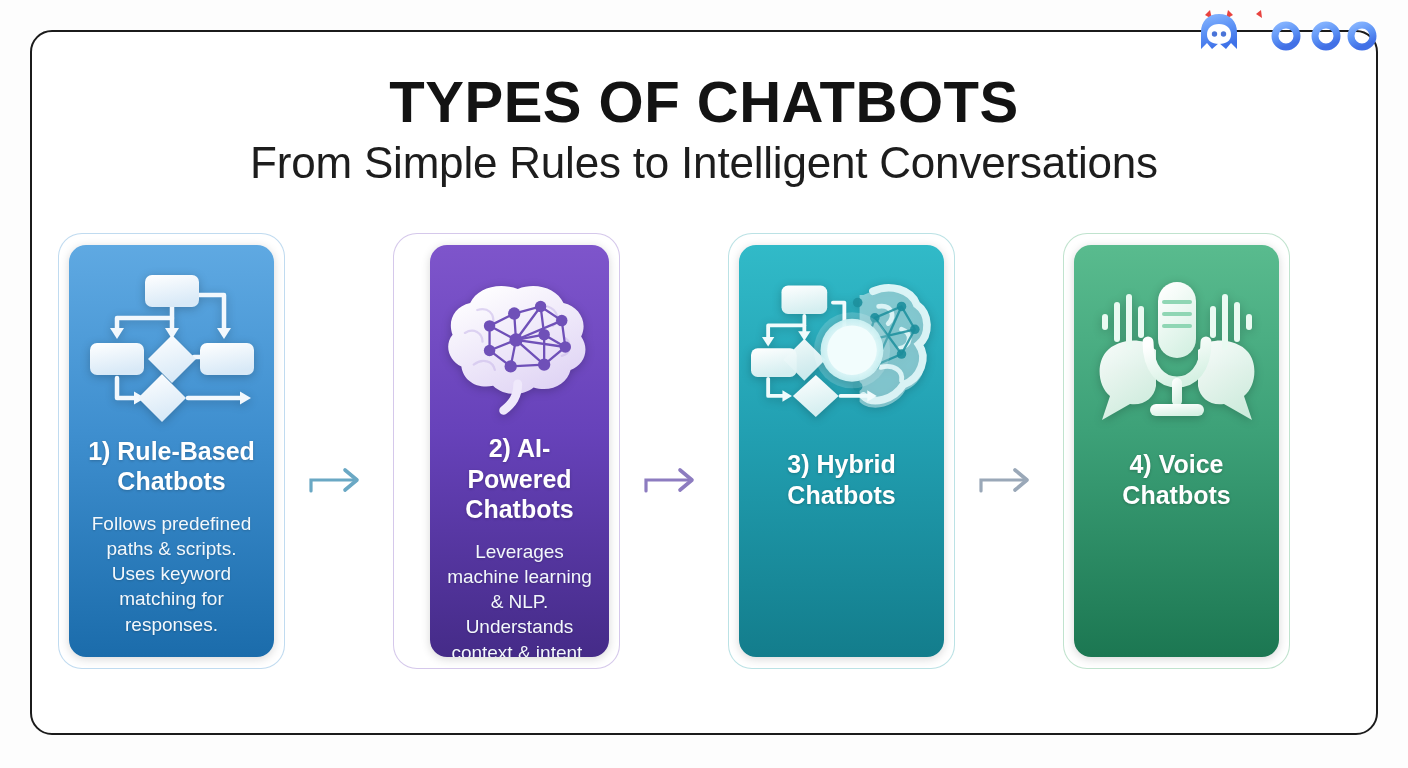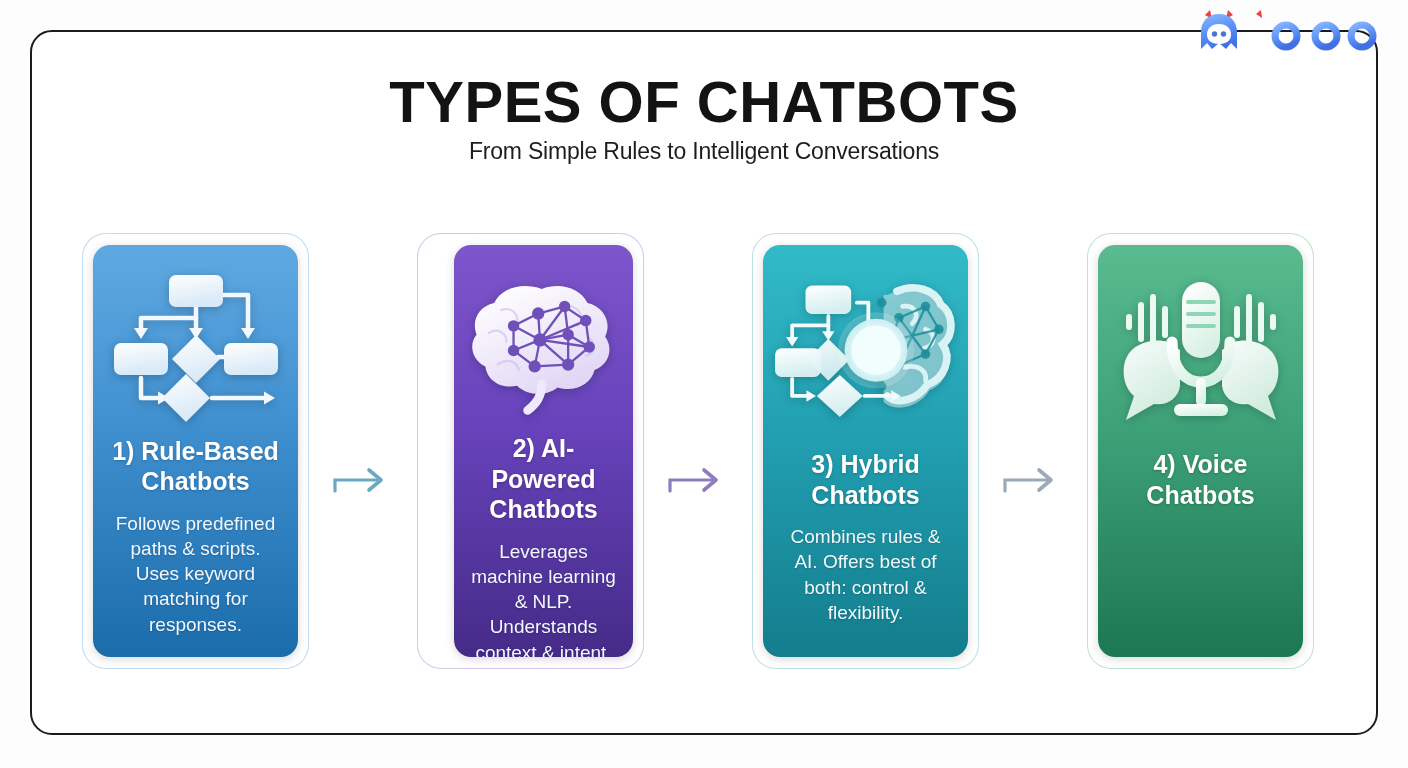--- a/index.html
+++ b/index.html
@@ -34,30 +34,30 @@
   
   #title {
     position: absolute; left: 0; right: 0; top: 72px;
     text-align: center;
     font-size: 58px; font-weight: 700; letter-spacing: 0.5px;
     color: #131313; line-height: 1.05;
   }
   #subtitle {
     position: absolute; left: 0; right: 0; top: 138px;
     text-align: center;
-    font-size: 23px; font-weight: 400; color: #1d1d1d;
+    font-size: 44px; font-weight: 400; color: #1d1d1d;
     letter-spacing: -0.2px;
   }
 
   
   #cards {
     position: absolute;
     left: 58px; top: 215px;
     width: 1232px; height: 440px;
-    display: flex; align-items: center; margin-left: 24px;
+    display: flex; align-items: center;
   }
   .card-slot { position: relative; width: 227px; height: 440px; flex: 0 0 227px; }
   .connector { flex: 1 1 auto; position: relative; height: 440px; }
 
   
   .card-outer {
     position: absolute; left: 0; top: 18px;
     width: 227px; height: 436px;
     border-radius: 24px;
     border: 1.5px solid rgba(140,180,210,0.55);
@@ -342,21 +342,20 @@
               <rect x="0" y="68" width="48" height="30" rx="7" fill="url(#bx3)"></rect>
               <path d="M56 58 L78 80 L56 102 L34 80 Z" fill="url(#bx3)" opacity="0.95"></path>
               <path d="M68 96 L92 118 L68 140 L44 118 Z" fill="url(#bx3)"></path>
 
               <circle cx="106" cy="70" r="40" fill="#ffffff" opacity="0.17"></circle>
               <circle cx="106" cy="70" r="33" fill="url(#glow3)" opacity="0.95"></circle>
               <circle cx="106" cy="70" r="26" fill="#f2fdfd"></circle>
             </svg>
           </div>
           <div class="card-title">3) Hybrid<br>Chatbots</div>
-          <div class="card-desc">Combines rules &amp; AI. Offers best of both: control &amp; flexibility.</div>
         </div>
       </div>
     </div>
 
     <div class="connector">
       <svg class="arrow-svg" width="60" height="30" viewBox="0 0 60 30">
         <path d="M2 26 L2 15 L44 15" fill="none" stroke="#9aa8b8" stroke-width="3.2" stroke-linecap="round"></path>
         <path d="M36 5 L48 15 L36 25" fill="none" stroke="#9aa8b8" stroke-width="3.6" stroke-linecap="round" stroke-linejoin="round"></path>
       </svg>
     </div>

